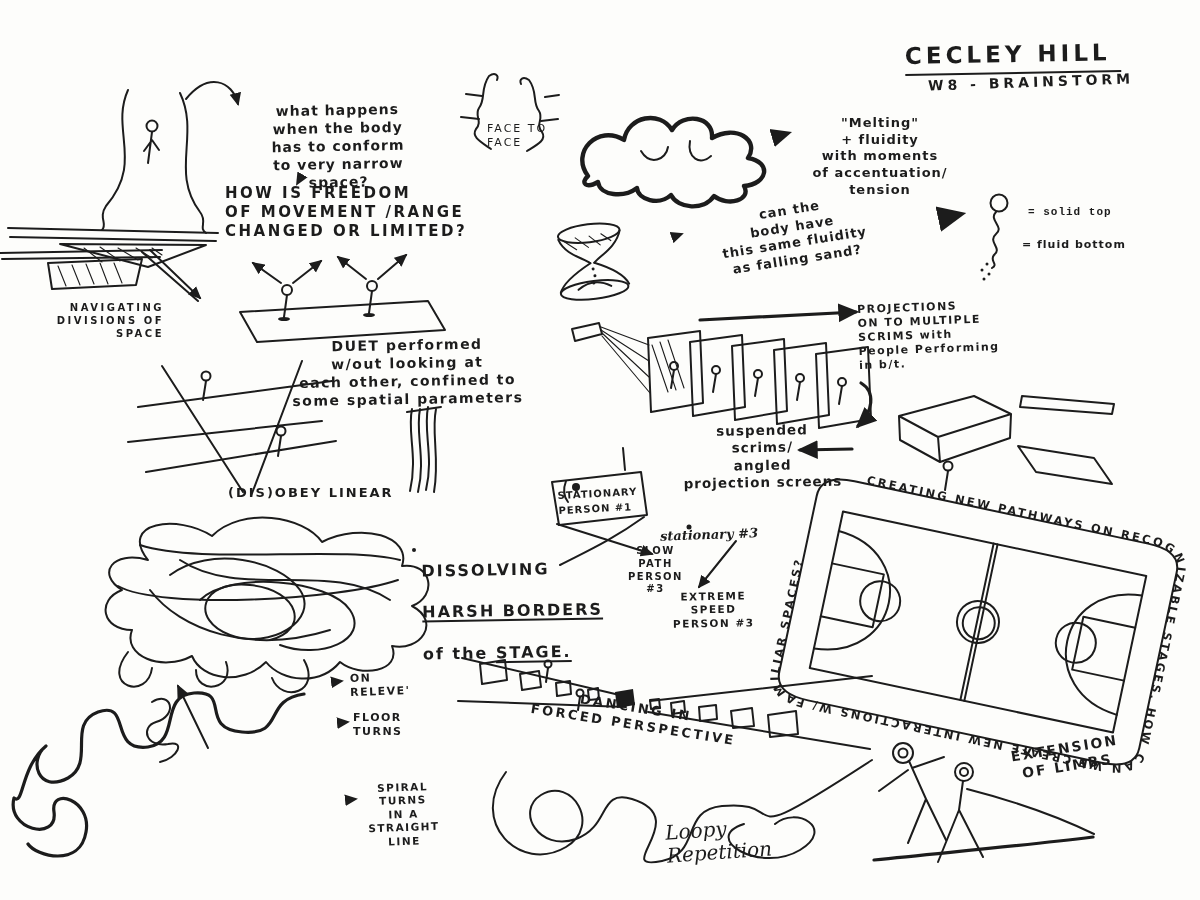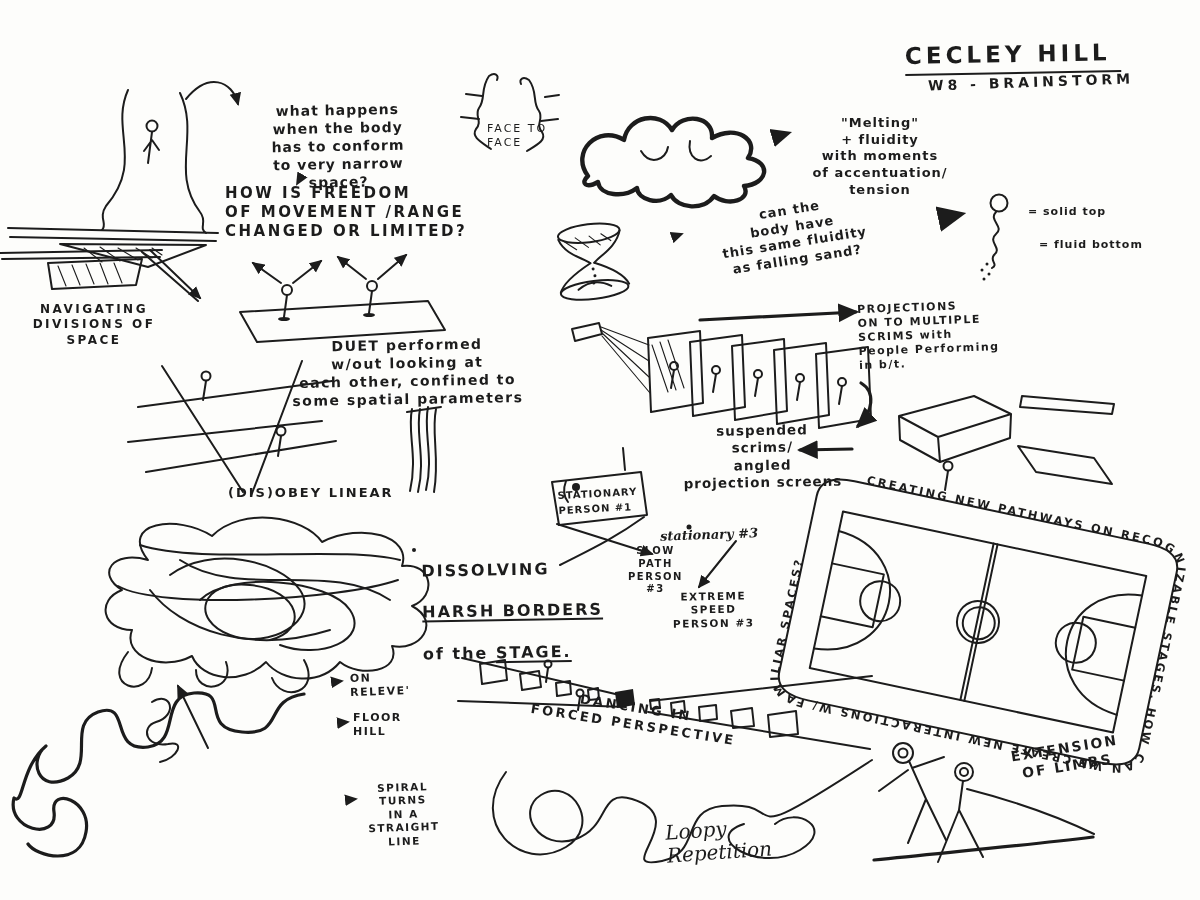--- a/index.html
+++ b/index.html
@@ -15,23 +15,23 @@
   .cursive{font-family:"DejaVu Serif",serif;font-style:italic;}
 
   .n-title{left:905px;top:40px;font-size:23px;font-weight:bold;letter-spacing:4px;
            border-bottom:2.5px solid #1c1c1c;padding:0 10px 3px 0;transform:rotate(-1deg);}
   .n-subtitle{left:928px;top:74px;font-size:14px;font-weight:bold;letter-spacing:4px;transform:rotate(-2deg);}
   .n-narrow{left:238px;top:102px;width:200px;text-align:center;font-size:14px;font-weight:600;letter-spacing:1px;transform:rotate(-1deg);}
   .n-freedom{left:225px;top:184px;width:300px;text-align:left;font-size:15px;font-weight:bold;letter-spacing:2.5px;}
   .n-face{left:487px;top:122px;font-size:11px;font-weight:normal;letter-spacing:2px;}
   .n-melting{left:790px;top:115px;width:180px;text-align:center;font-size:13px;font-weight:600;letter-spacing:1px;}
   .n-falling{left:676px;top:202px;width:235px;text-align:center;font-size:13px;font-weight:600;letter-spacing:1px;transform:rotate(-9deg);}
-  .n-solidtop{left:1028px;top:205px;font-size:11px;font-weight:bold;letter-spacing:1px;}
-  .n-fluidbottom{left:1022px;top:238px;font-size:11px;font-weight:bold;letter-spacing:1px;margin-left:17px;}
-  .n-navigating{left:24px;top:302px;width:140px;text-align:center;font-size:12px;font-weight:bold;letter-spacing:2.5px;}
+  .n-solidtop{left:1028px;top:205px;font-size:11px;font-weight:bold;letter-spacing:1px;font-family:Liberation Mono, monospace;}
+  .n-fluidbottom{left:1022px;top:238px;font-size:11px;font-weight:bold;letter-spacing:1px;}
+  .n-navigating{left:24px;top:302px;width:140px;text-align:right;font-size:10px;font-weight:bold;letter-spacing:2.5px;}
   .n-duet{left:250px;top:337px;width:315px;text-align:center;font-size:14px;font-weight:600;letter-spacing:1.5px;transform:rotate(-1deg);}
   .n-projections{left:858px;top:300px;width:170px;font-size:11px;font-weight:bold;letter-spacing:1.5px;transform:rotate(-2deg);}
   .n-suspended{left:650px;top:422px;width:225px;text-align:center;font-size:13.5px;font-weight:600;letter-spacing:1px;transform:rotate(-1deg);}
   .n-disobey{left:228px;top:485px;font-size:13px;font-weight:bold;letter-spacing:2px;}
   .n-dissolving{left:422px;top:539px;font-size:16px;font-weight:bold;letter-spacing:2px;line-height:1.3;transform:rotate(-1deg);}
   .n-stat1{left:558px;top:486px;font-size:10px;font-weight:bold;letter-spacing:1px;transform:rotate(-3deg);line-height:1.5;}
   .n-slowpath{left:618px;top:545px;width:75px;text-align:center;font-size:10px;font-weight:bold;letter-spacing:1.5px;}
   .n-stat3{left:660px;top:527px;font-size:13px;font-weight:600;transform:rotate(-2deg);}
   .n-extreme{left:656px;top:590px;width:115px;text-align:center;font-size:10.5px;font-weight:bold;letter-spacing:1.5px;transform:rotate(-1deg);}
   .n-onreleve{left:350px;top:671px;font-size:11px;font-weight:bold;letter-spacing:1.5px;transform:rotate(-2deg);}
@@ -301,21 +301,21 @@
 PERSON
 #3</div>
   <div class="note n-stat3 cursive">stationary #3</div>
   <div class="note n-extreme">EXTREME
 SPEED
 PERSON #3</div>
 
   <div class="note n-onreleve">ON
 RELEVE'</div>
   <div class="note n-floorpath">FLOOR
-HILL</div>
+TURNS</div>
   <div class="note n-spiral">SPIRAL
 TURNS
 IN A
 STRAIGHT
 LINE</div>
   <div class="note n-forced">DANCING IN
 FORCED PERSPECTIVE</div>
   <div class="note n-loopy cursive">Loopy
 Repetition</div>
   <div class="note n-extension">EXTENSION

